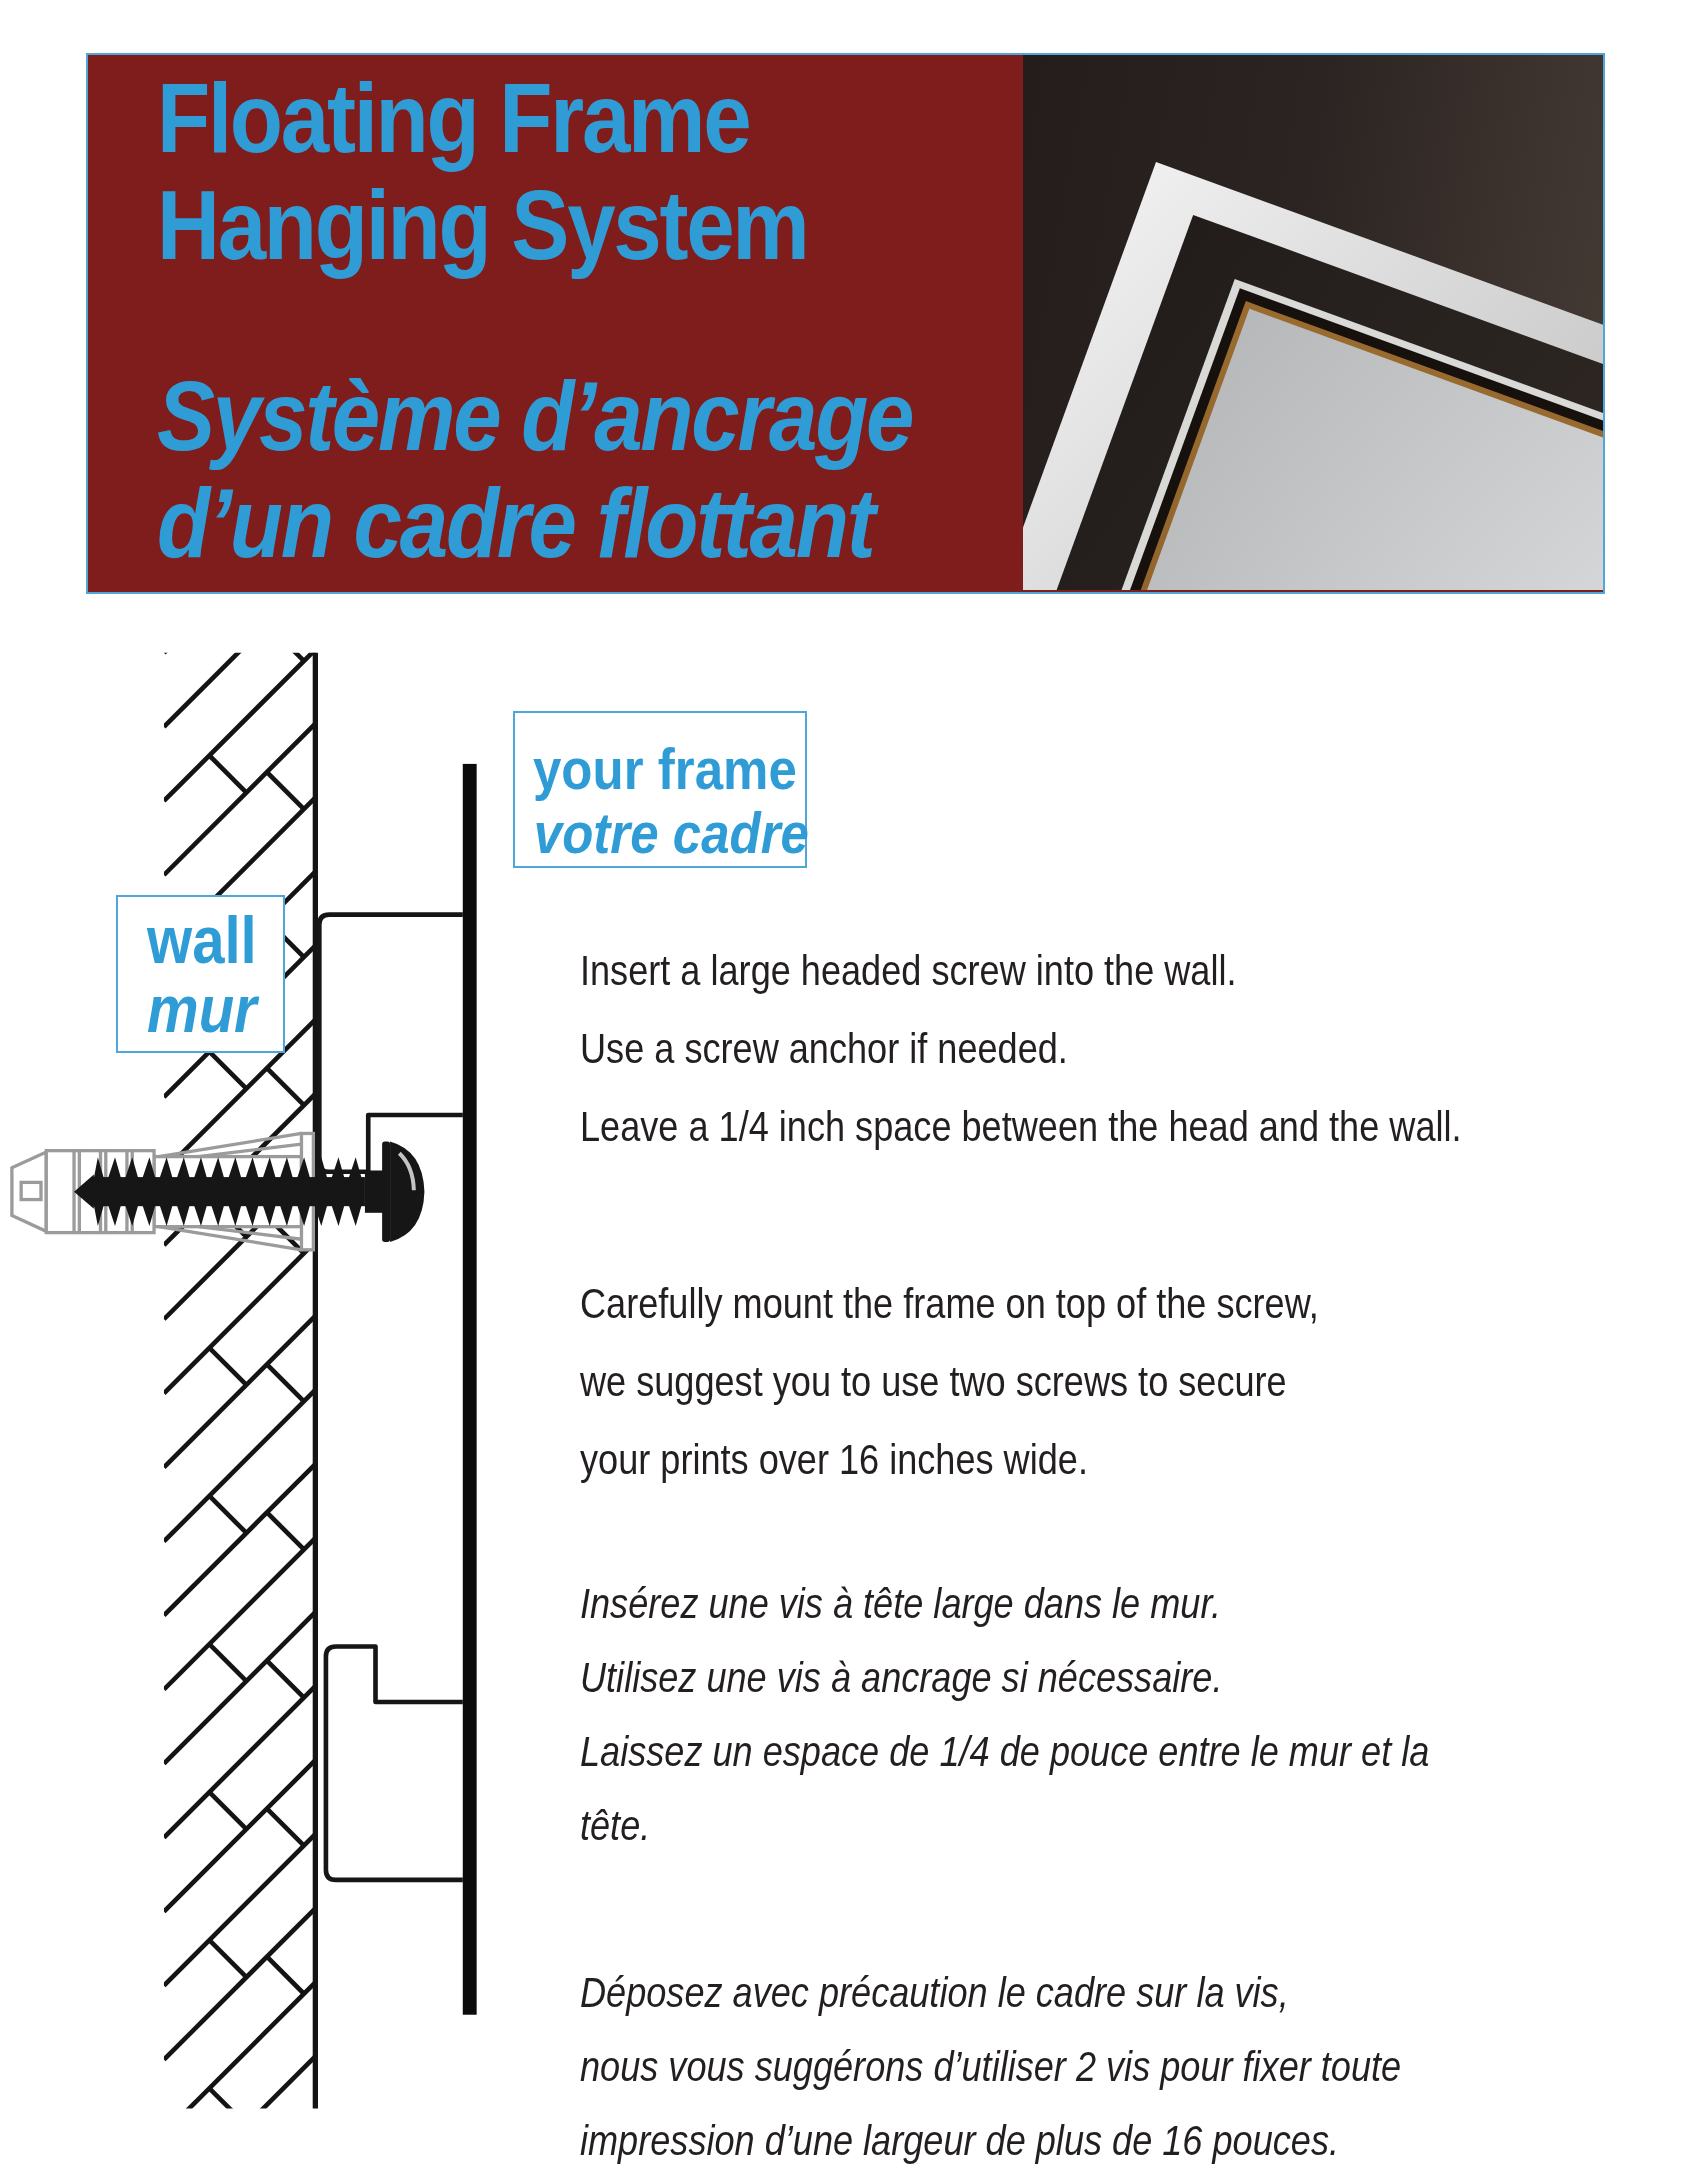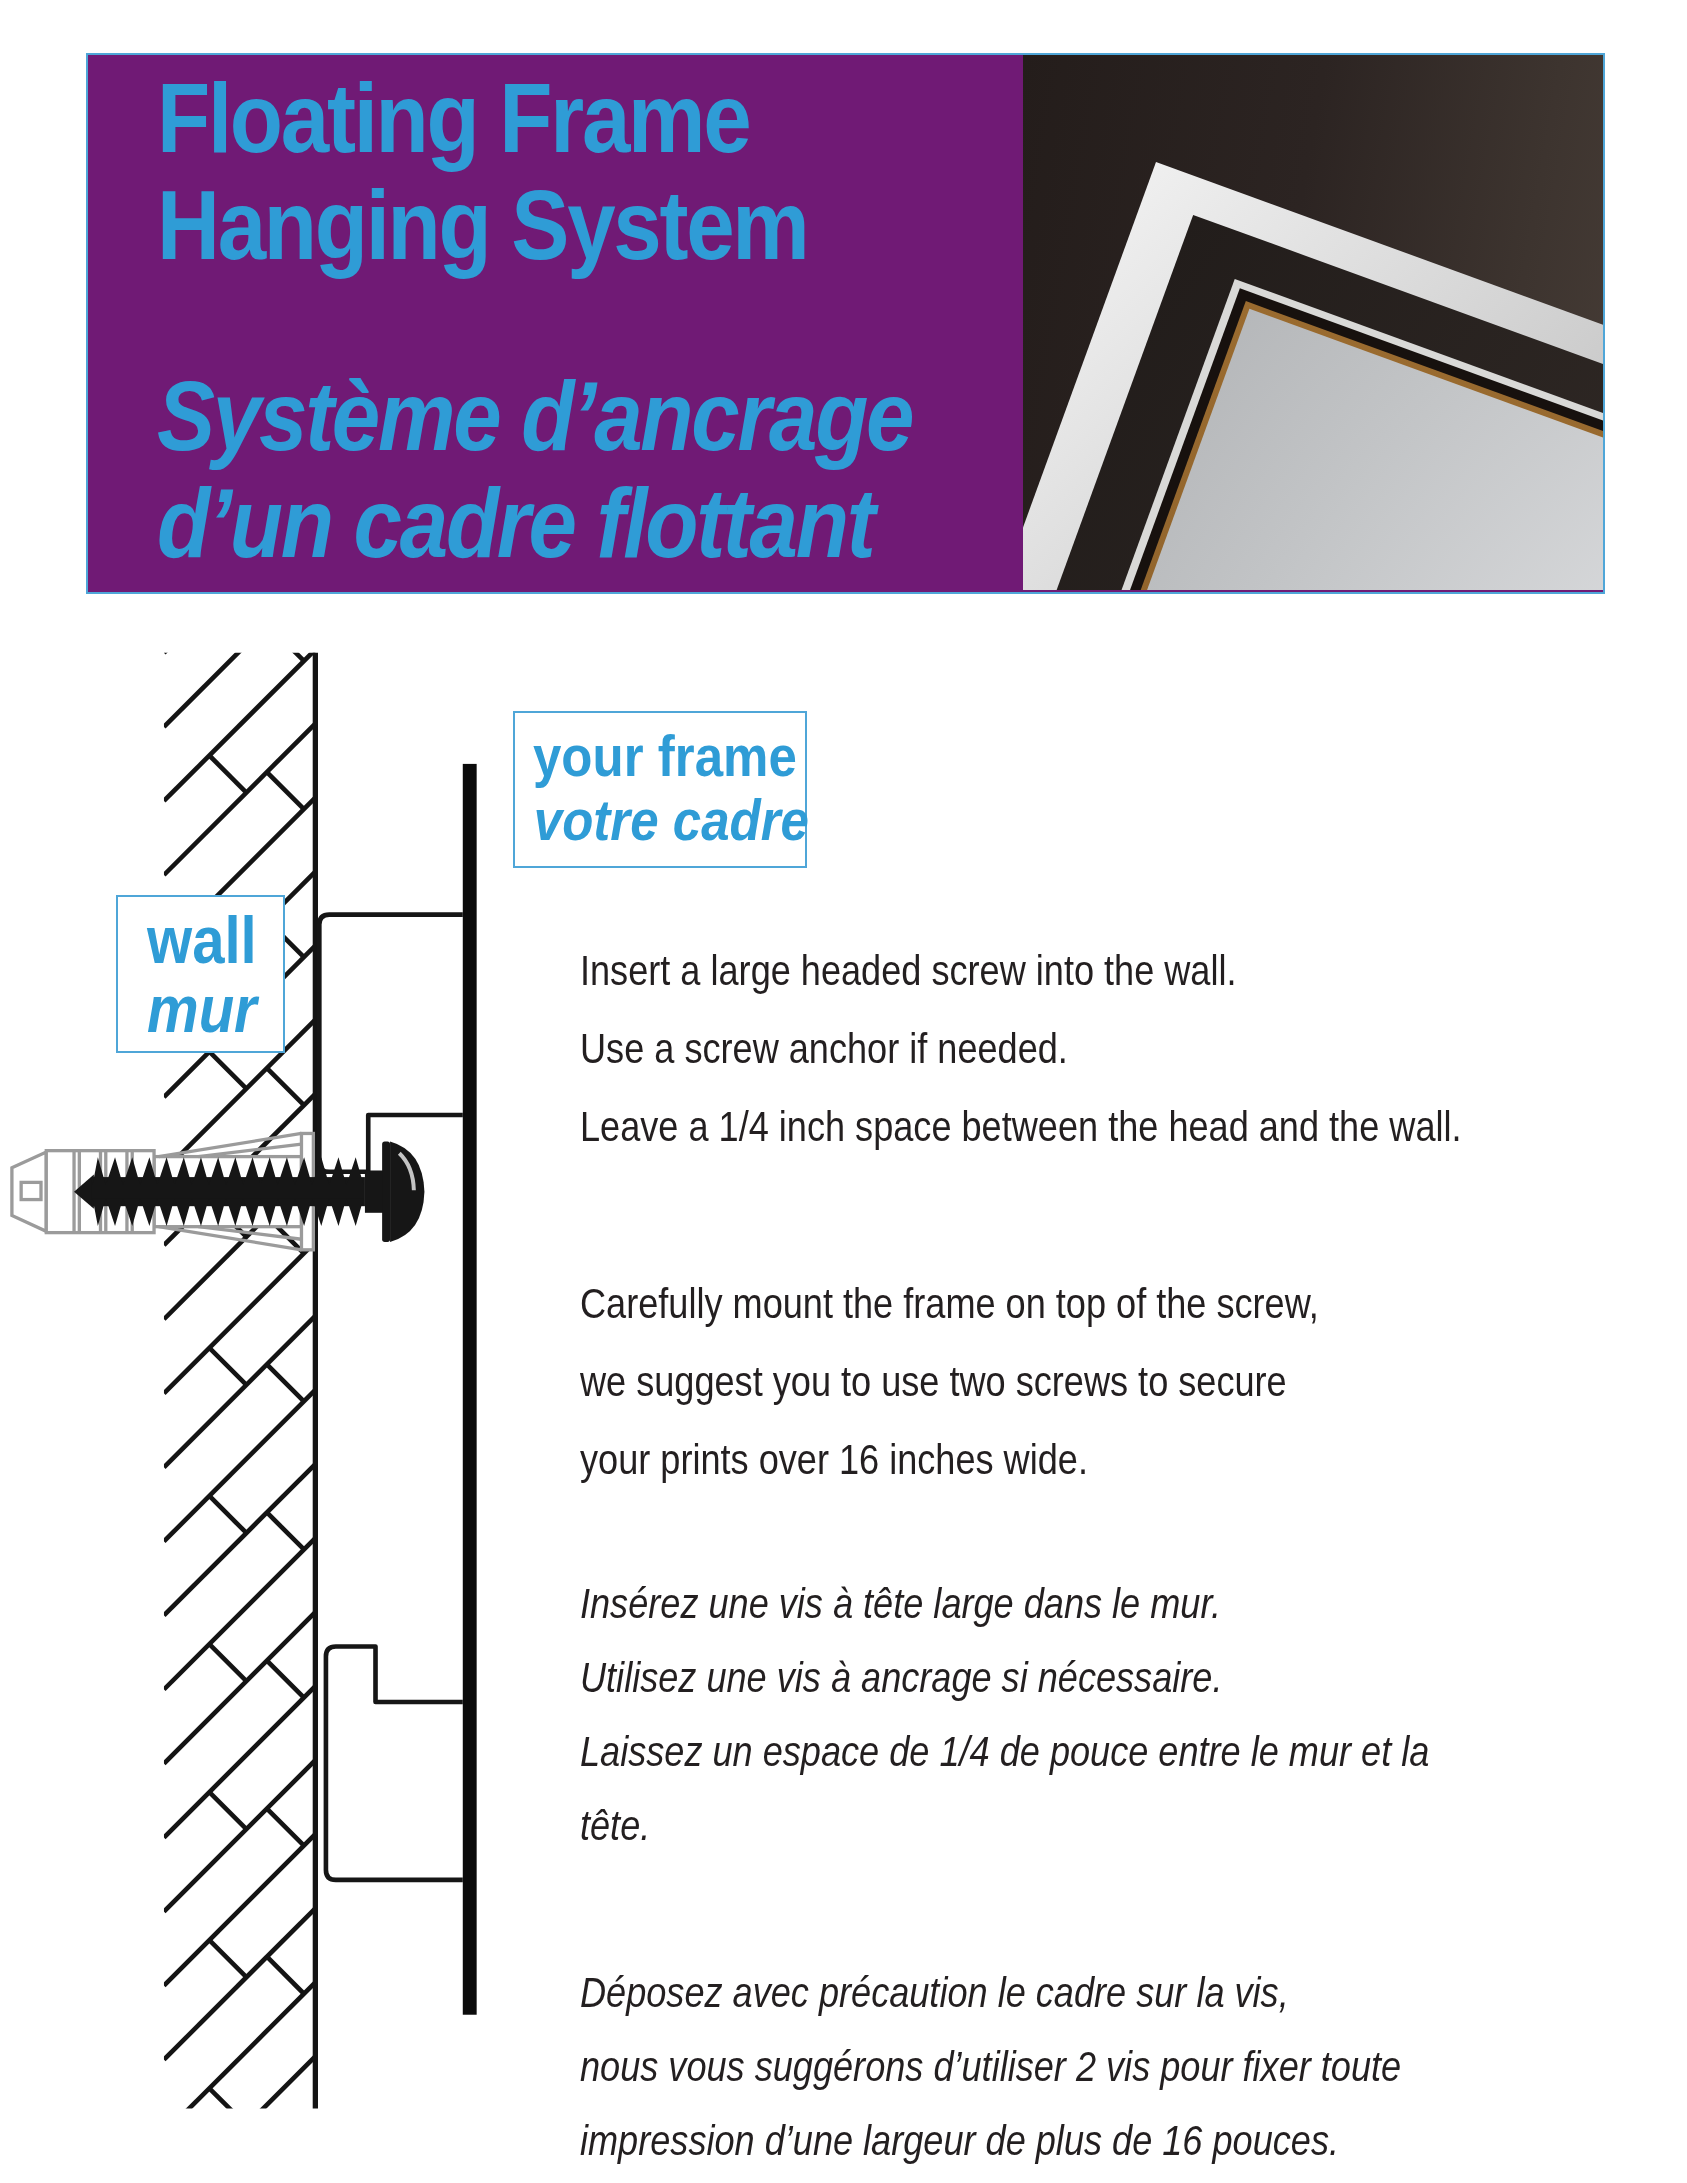--- a/index.html
+++ b/index.html
@@ -3,21 +3,21 @@
 <meta charset="utf-8">
 <style>
   html,body{margin:0;padding:0;background:#ffffff;}
   #page{
     position:relative;width:1687px;height:2183px;background:#ffffff;overflow:hidden;
     font-family:"Liberation Sans",sans-serif;color:#231f20;
   }
   
   #header-box{
     position:absolute;left:86px;top:53px;width:1519px;height:541px;
-    border:2.6px solid #4fa6d8;box-sizing:border-box;background:#701a75;
+    border:2.6px solid #4fa6d8;box-sizing:border-box;background:#7f1d1d;
   }
   .title{
     position:absolute;left:69px;color:#2f9cd6;font-weight:bold;
     font-size:99px;line-height:107px;letter-spacing:-2.6px;white-space:nowrap;
     transform:scaleX(0.88);transform-origin:left top;
   }
   #title-en{top:9.3px;}
   #title-fr{top:307px;font-style:italic;}
   #photo{
     position:absolute;right:0px;top:0px;width:580px;height:535px;overflow:hidden;
@@ -35,21 +35,21 @@
   .band-bronze{background:linear-gradient(170deg,#9a6b2f,#6b4720);padding:6px 0 0 6px;height:1588px;}
   .band-panel{background:radial-gradient(ellipse at 68% 30%,#f7f7f7 0%,#e2e3e5 35%,#c2c4c6 65%,#9fa1a4 100%);height:1588px;}
   
   .blue-box{
     position:absolute;background:#fff;border:2.6px solid #4fa6d8;box-sizing:border-box;
     color:#2f9cd6;font-weight:bold;
   }
   #wall-label{left:116px;top:895px;width:169px;height:158px;padding:9.3px 0 0 29px;
     font-size:66px;line-height:69px;}
   #frame-label{left:513px;top:711px;width:294px;height:157px;text-align:center;
-    padding-top:11px;font-size:58px;line-height:64px;}
+    padding-top:24px;font-size:58px;line-height:64px;}
   .cond{display:inline-block;transform:scaleX(0.88);transform-origin:left top;white-space:nowrap;}
   #frame-label .cond{transform-origin:center top;}
   .it{font-style:italic;}
   
   .para{
     position:absolute;left:580px;font-size:42px;line-height:78px;color:#231f20;
     transform:scaleX(0.86);transform-origin:left top;white-space:nowrap;
   }
   #en-p1{top:932px;}
   #en-p2{top:1265px;}

